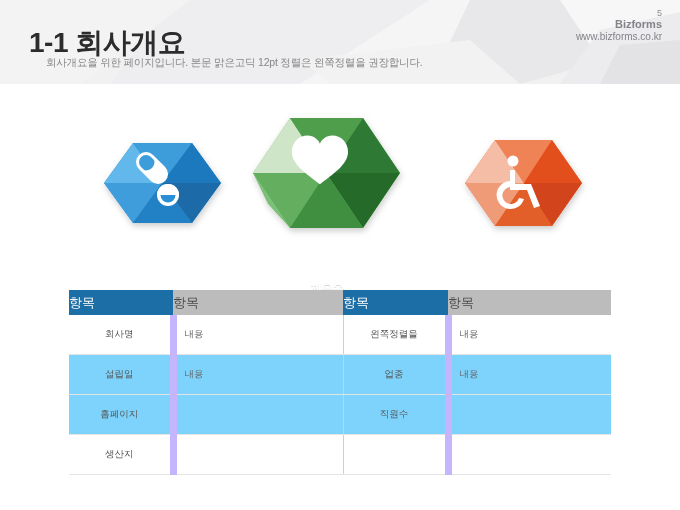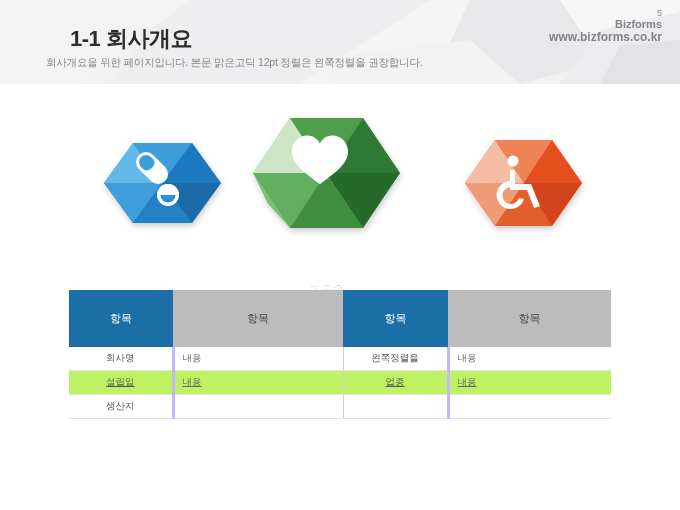--- a/index.html
+++ b/index.html
@@ -31,26 +31,25 @@
     overflow: hidden;
   }
   .header-band svg {
     position: absolute;
     left: 0; top: 0;
   }
 
   .page-title {
     position: absolute;
     left: 29px; top: 24px;
-    font-size: 22px;
+    font-size: 28px;
     font-weight: bold;
     color: #2c2c2c;
     letter-spacing: -0.5px;
     white-space: nowrap;
-    margin-left: 41px;
   }
   .page-subtitle {
     position: absolute;
     left: 46px; top: 56px;
     font-size: 10.5px;
     color: #878787;
     white-space: nowrap;
     letter-spacing: -0.2px;
   }
 
@@ -66,22 +65,22 @@
     color: #8d8d93;
     display: block;
   }
   .brand-name {
     font-size: 11px;
     font-weight: bold;
     display: block;
     color: #83838a;
   }
   .brand-url {
-    font-size: 12px;
-    font-weight: bold;
+    font-size: 10px;
+    font-weight: normal;
     display: block;
     color: #83838a;
   }
 
   
   .hex-stage {
     position: absolute;
     left: 0; top: 100px;
     width: 616px; height: 150px;
   }
@@ -112,47 +111,47 @@
     font-size: 9.5px;
     color: #4a4a4a;
   }
   .info-table col.c1 { width: 104px; }
   .info-table col.c2 { width: 170px; }
   .info-table col.c3 { width: 105px; }
   .info-table col.c4 { width: 163px; }
 
   .info-table th {
     height: 25px;
-    font-size: 11px;
+    font-size: 13px;
     font-weight: normal;
-    text-align: center;
+    text-align: left;
     vertical-align: middle;
-    padding: 16px;
+    padding: 0;
   }
   .info-table th.th-blue {
     background: #1b6ea6;
     color: #ffffff;
   }
   .info-table th.th-gray {
     background: #bcbcbc;
     color: #4a4a4a;
   }
   .info-table td {
     height: 23px;
-    padding: 0 8px;
+    padding: 8px 8px;
     vertical-align: middle;
     border-bottom: 1px solid #e4e4e4;
   }
   .info-table tr.row-odd td { background: #ffffff; }
-  .info-table tr.row-even td { background: #bef264; text-decoration: underline; }
+  .info-table tr.row-even td { background: #7dd3fc; }
 
   .info-table td.label {
     text-align: center;
     color: #555555;
-    border-right: 3px solid #c4b5fd;
+    border-right: 7px solid #c4b5fd;
     padding: 0;
   }
   .info-table td.value {
     text-align: left;
     color: #666666;
   }
   .info-table td.value.v2 {
     border-right: 1px solid #cfcfcf;
   }
 </style>
@@ -269,20 +268,26 @@
         <td class="value v2">내용</td>
         <td class="label">왼쪽정렬을</td>
         <td class="value">내용</td>
       </tr>
       <tr class="row-even">
         <td class="label">설립일</td>
         <td class="value v2">내용</td>
         <td class="label">업종</td>
         <td class="value">내용</td>
       </tr>
+      <tr class="row-even">
+        <td class="label">홈페이지</td>
+        <td class="value v2"></td>
+        <td class="label">직원수</td>
+        <td class="value"></td>
+      </tr>
       <tr class="row-odd">
         <td class="label">생산지</td>
         <td class="value v2"></td>
         <td class="label"></td>
         <td class="value"></td>
       </tr>
     </tbody>
   </table>
 
 </div>

